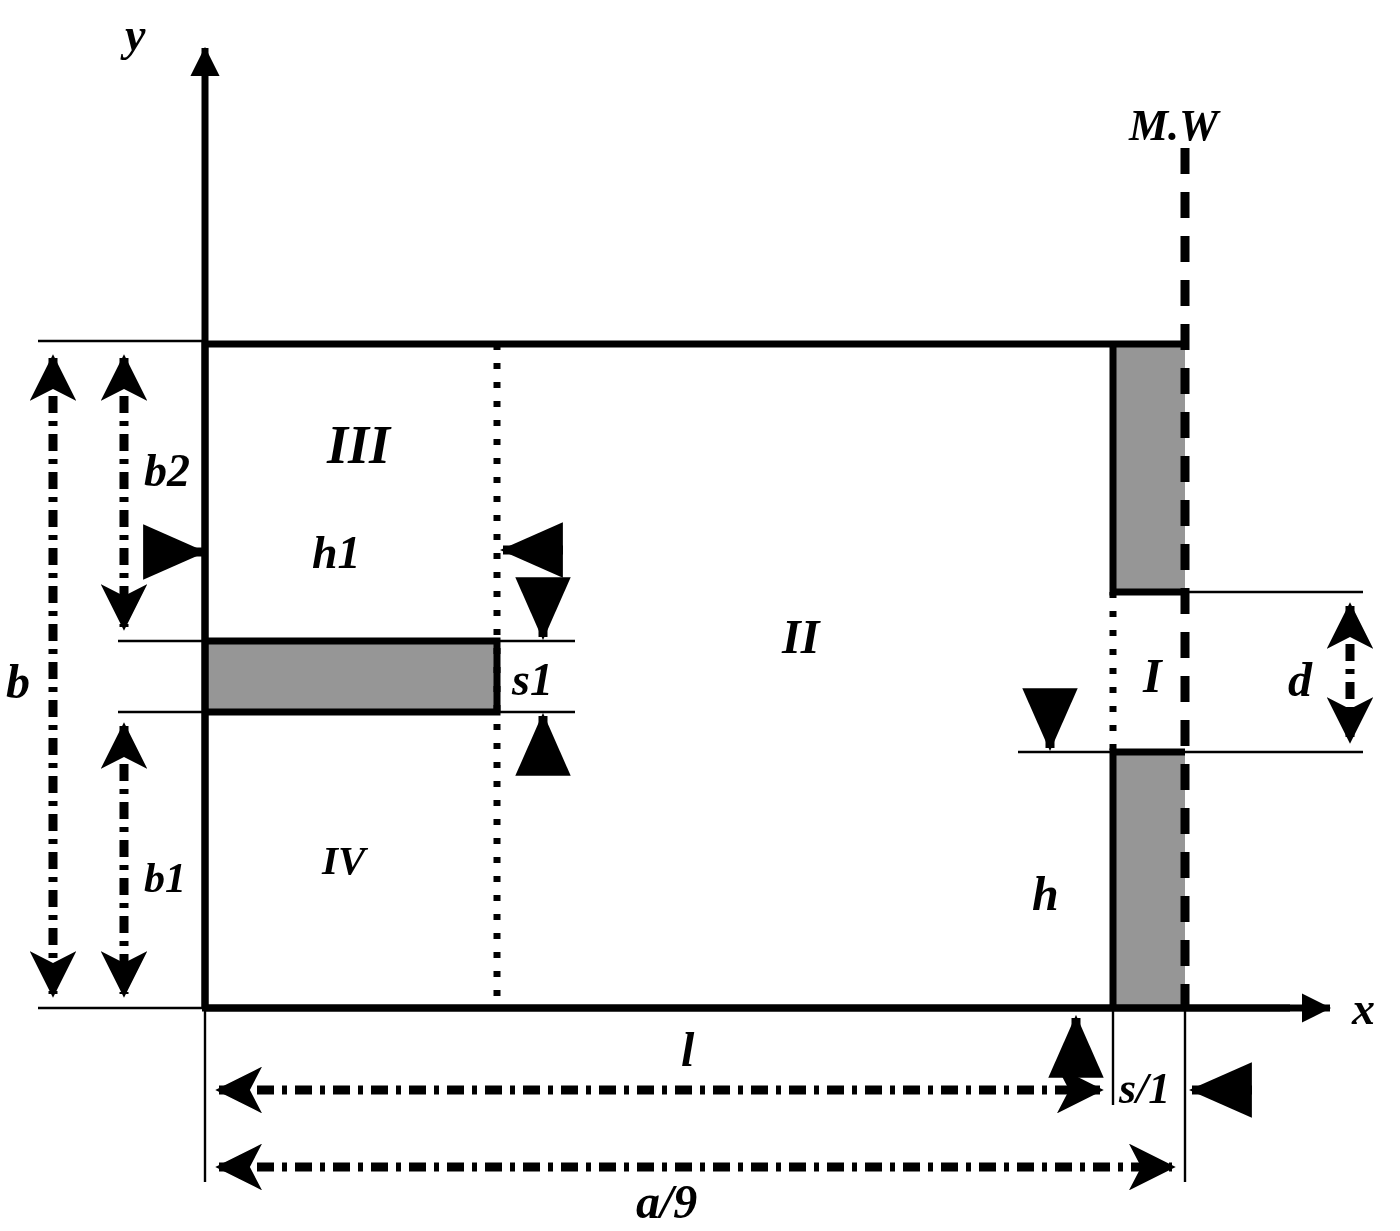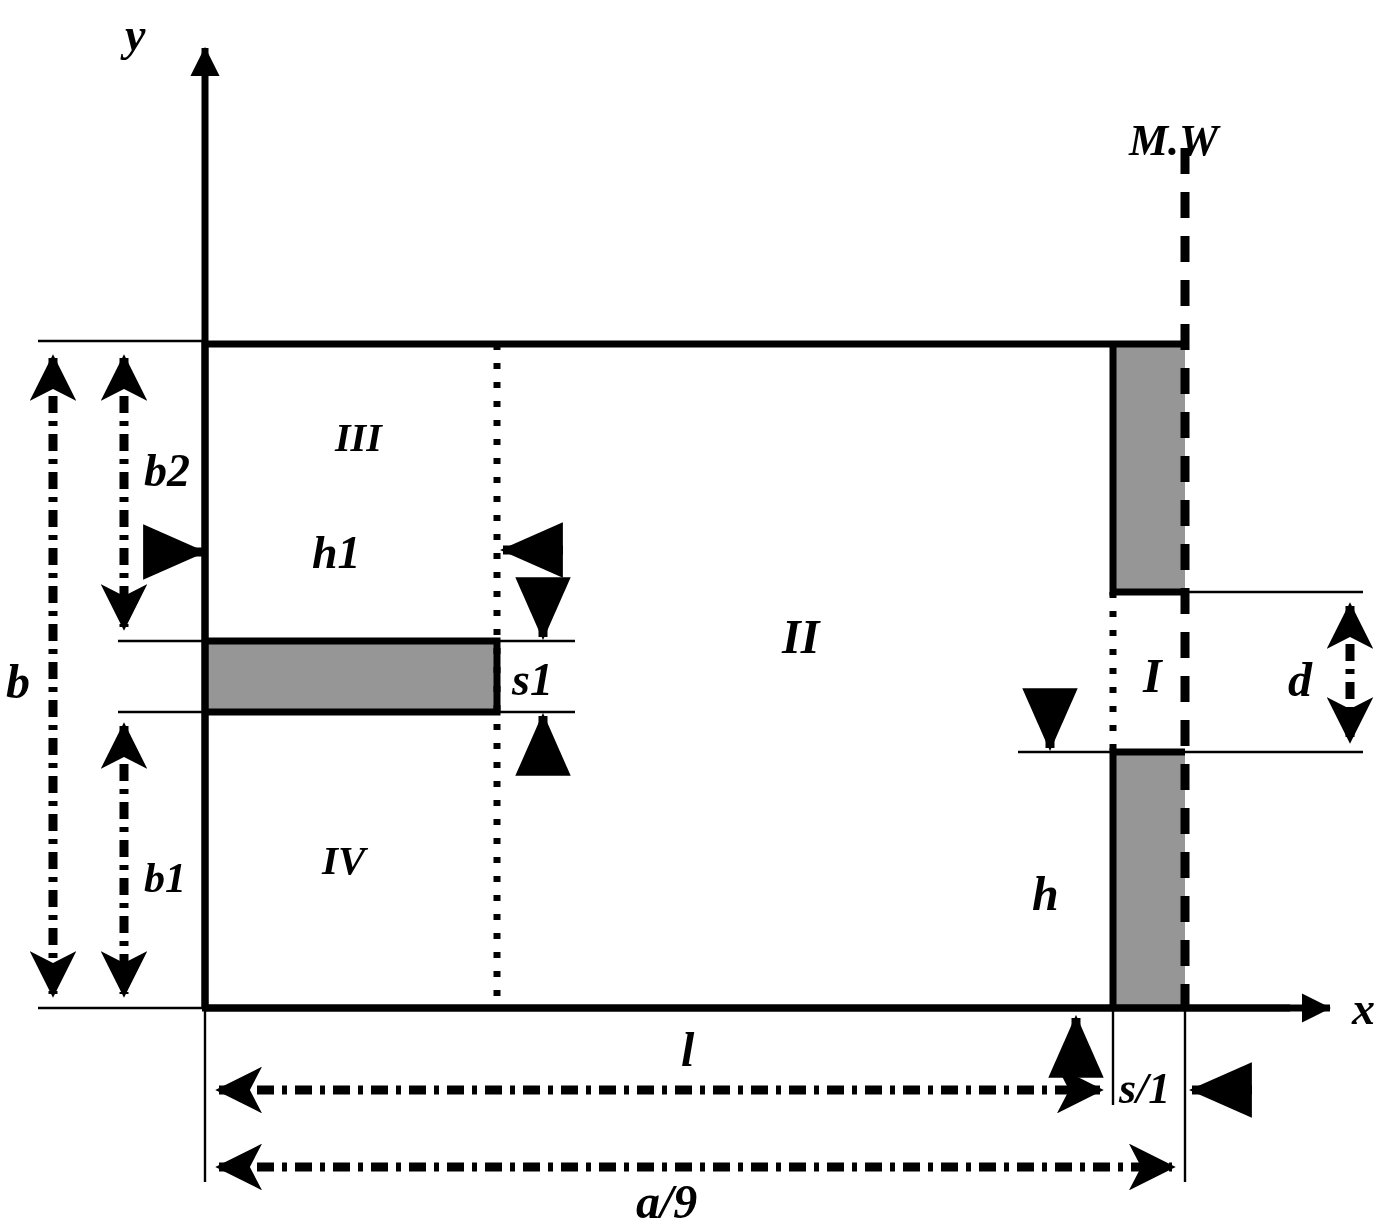--- a/index.html
+++ b/index.html
@@ -120,23 +120,23 @@
 
       <line x1="1076" y1="1070" x2="1076" y2="1018"></line>
 
       <line x1="1252" y1="1090" x2="1192" y2="1090"></line>
     </g>
   </svg>
 
   <div class="lbl" style="left:125px; top:12px; font-size:46px;">y</div>
   <div class="lbl" style="left:1352px; top:986px; font-size:46px;">x</div>
 
-  <div class="lbl" style="left:1129px; top:104px; font-size:44px;margin-top:15px;">M.W</div>
+  <div class="lbl" style="left:1129px; top:104px; font-size:44px;">M.W</div>
 
-  <div class="lbl" style="left:327px; top:418px; font-size:40px;margin-left:8px;">III</div>
+  <div class="lbl" style="left:327px; top:418px; font-size:54px;">III</div>
   <div class="lbl" style="left:782px; top:613px; font-size:48px;">II</div>
   <div class="lbl" style="left:1143px; top:652px; font-size:48px;">I</div>
   <div class="lbl" style="left:322px; top:840px; font-size:41px;">IV</div>
 
   <div class="lbl" style="left:6px; top:658px; font-size:48px;">
     <span>b</span>
   </div>
 
   <div class="lbl" style="left:144px; top:448px; font-size:46px;">
     <span>b</span><span class="sub">2</span>

